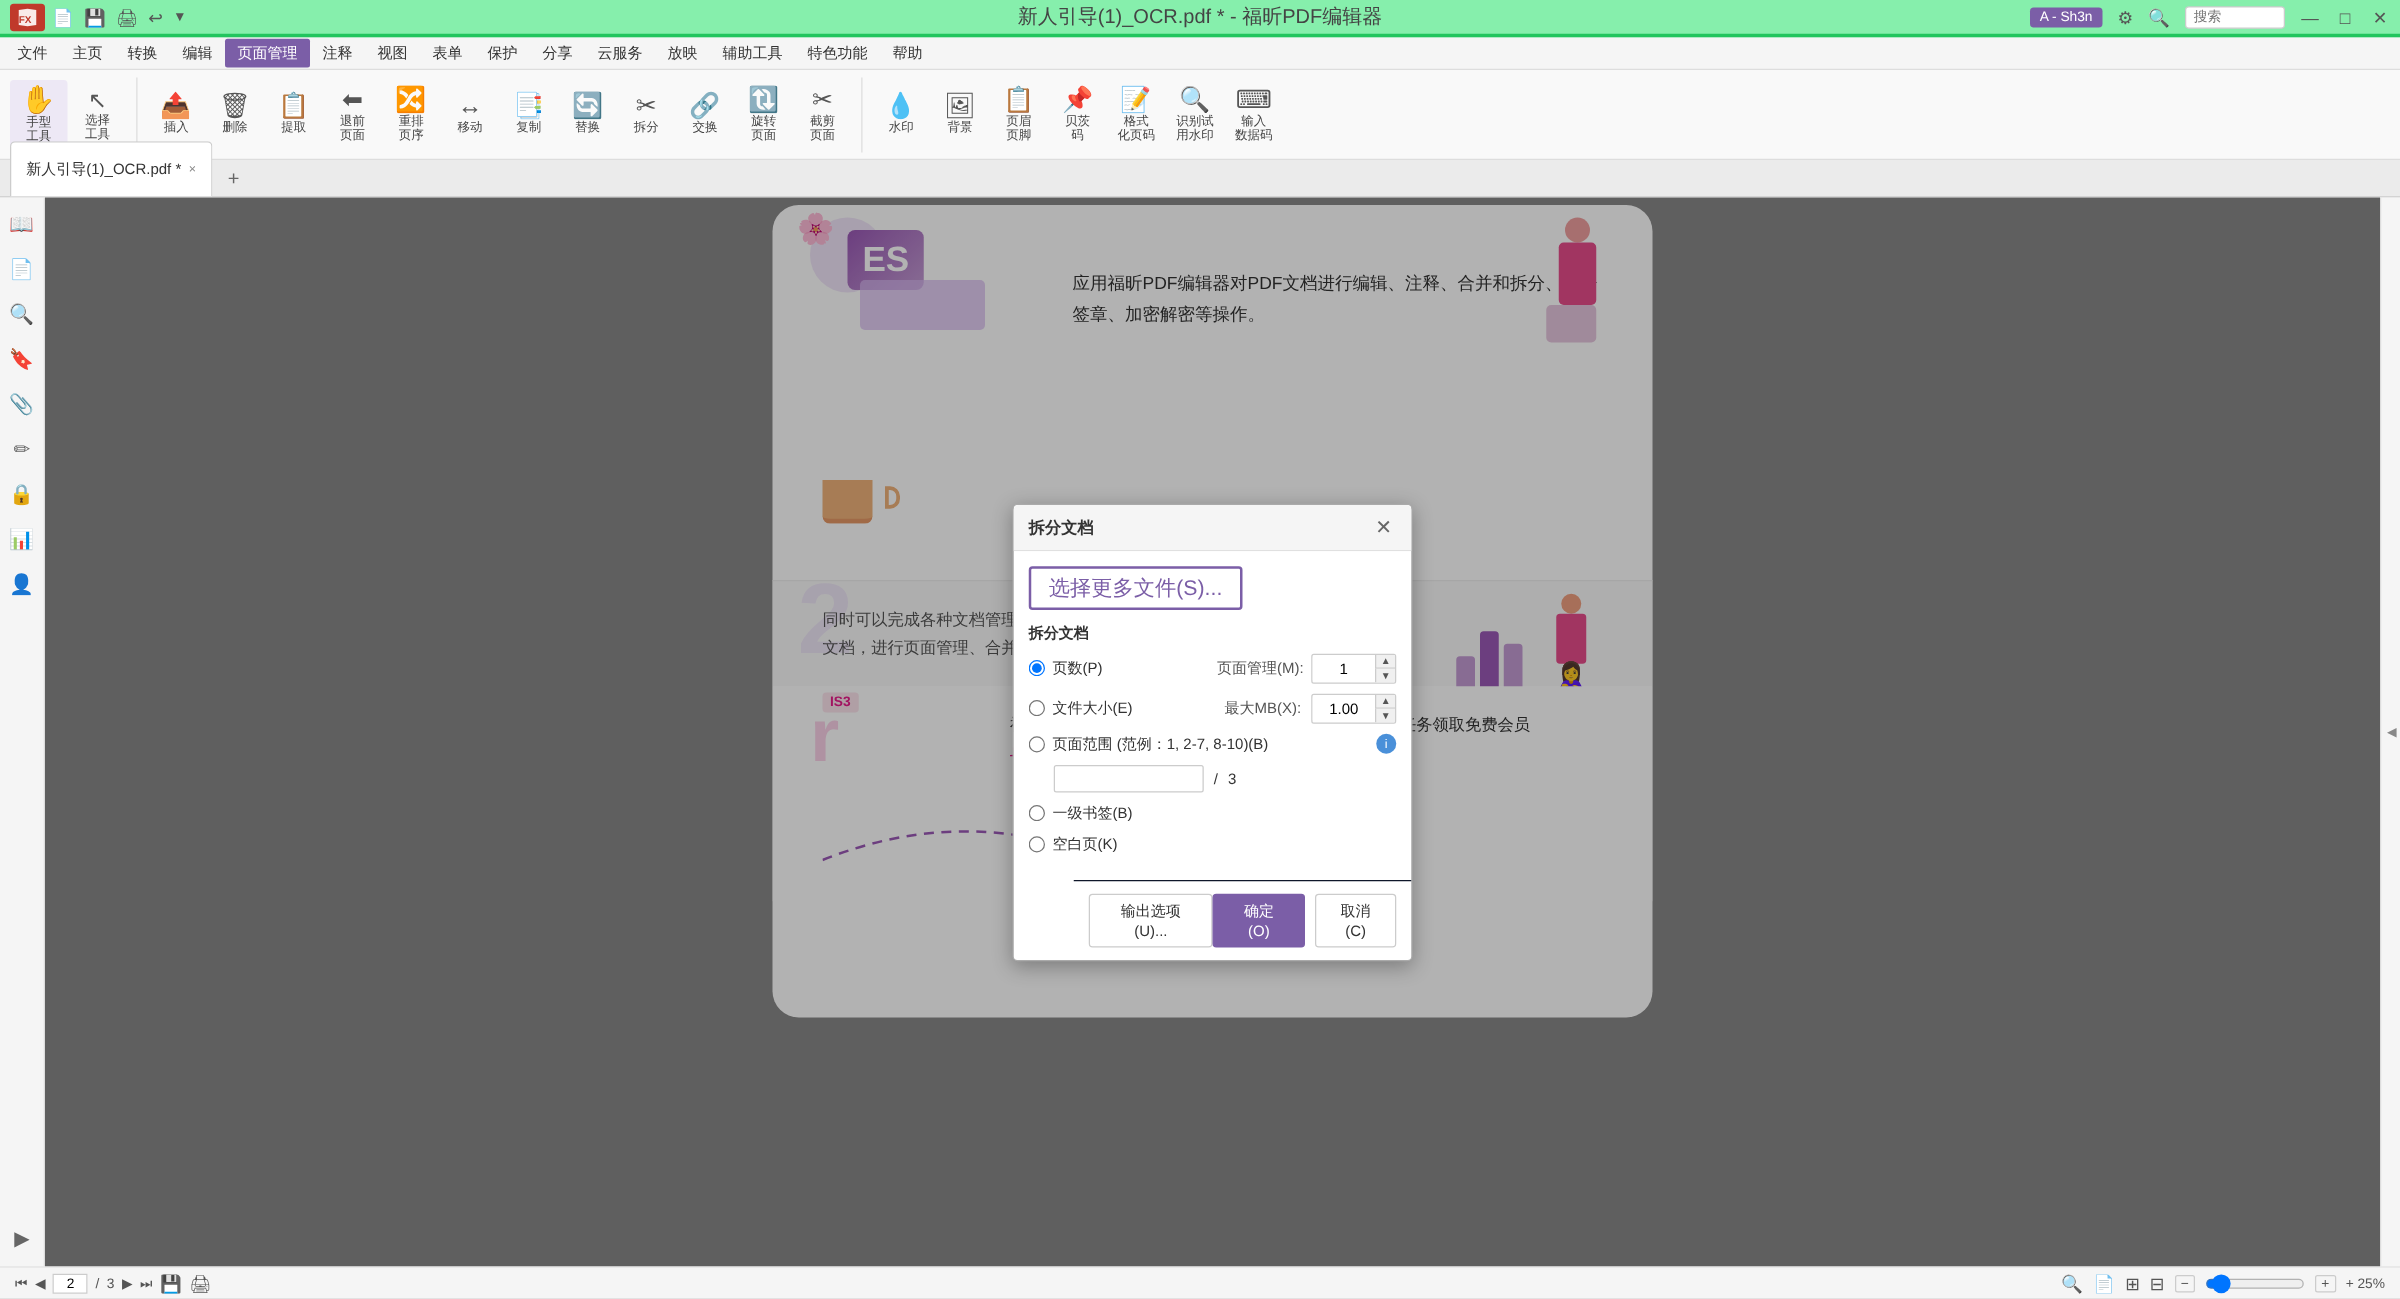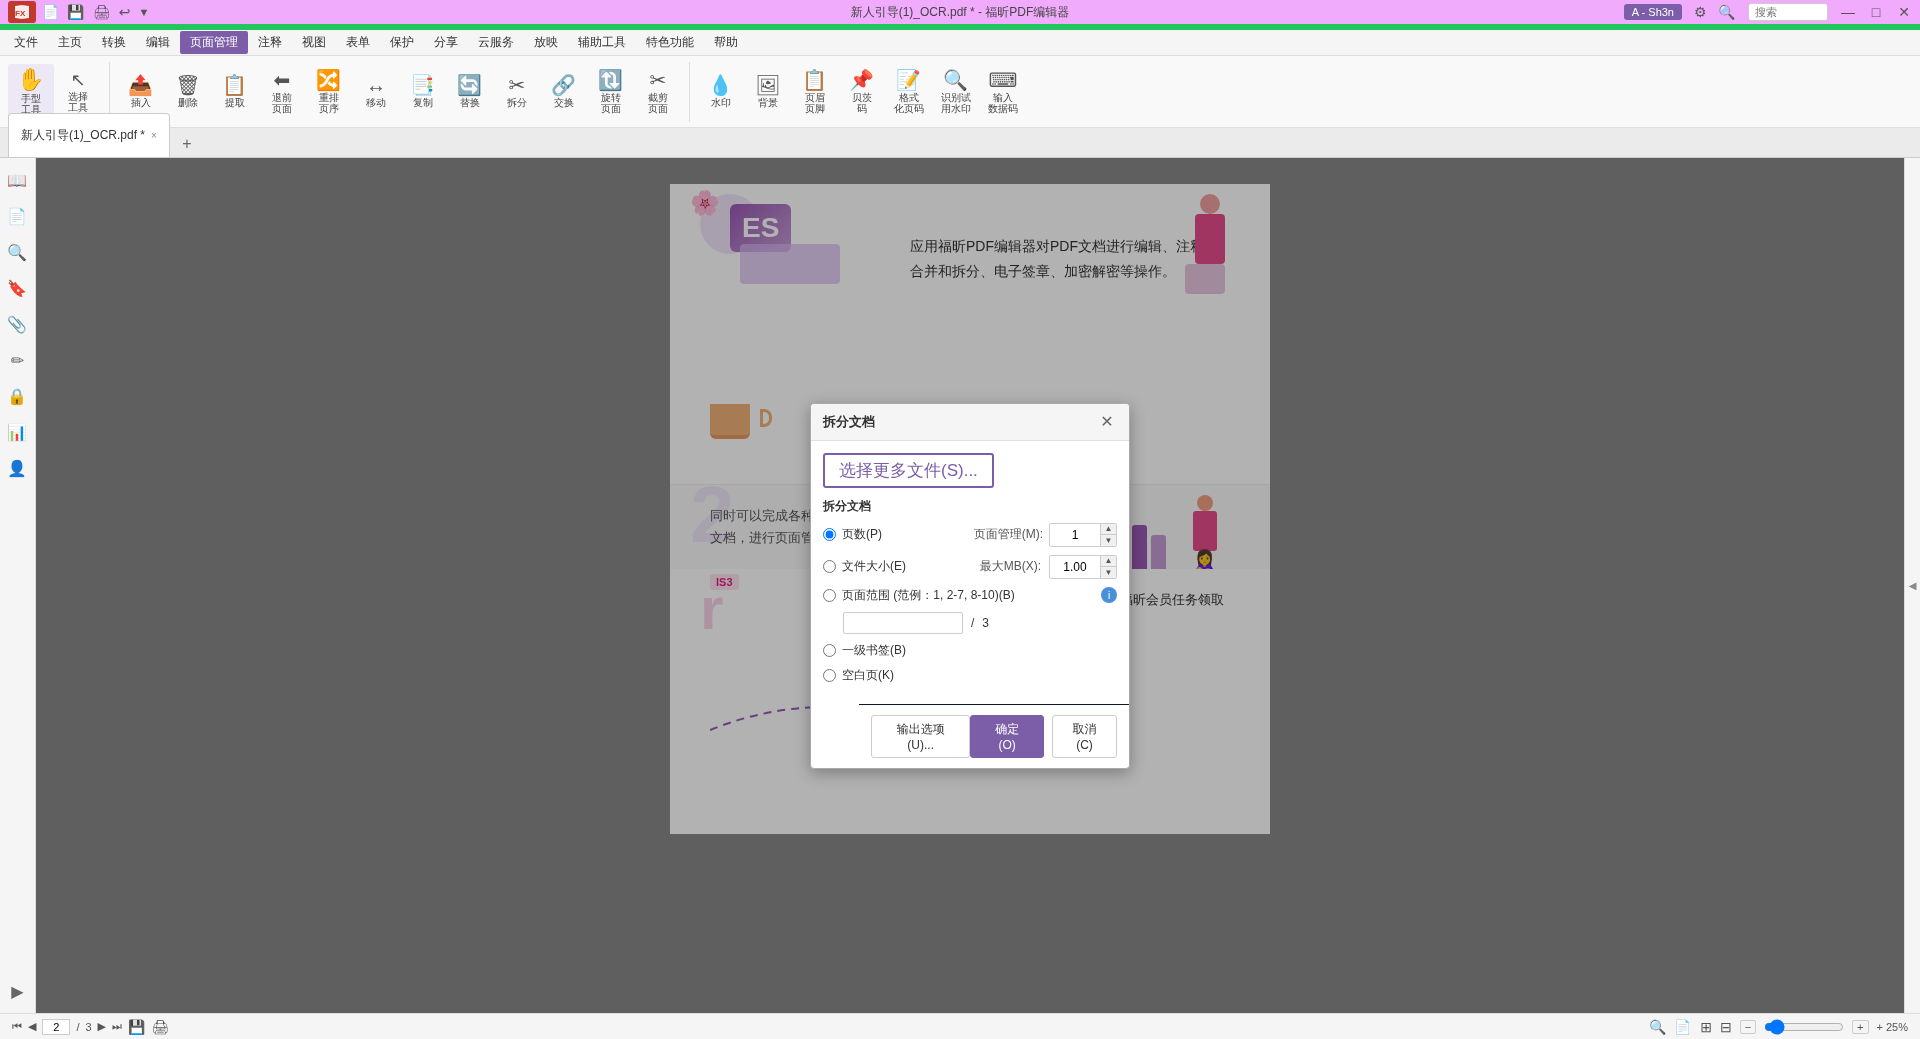--- a/index.html
+++ b/index.html
@@ -1,36 +1,36 @@
 <!DOCTYPE html>
 <html><head>
   <meta charset="utf-8">
   <style>
     * { box-sizing: border-box; margin: 0; padding: 0; }
     body { font-family: 'Microsoft YaHei', 'SimHei', sans-serif; font-size: 12px; background: #f0f0f0; width: 1920px; height: 1039px; overflow: hidden; }
 
     
     #titlebar {
       height: 30px;
-      background: #f0abfc;
+      background: #86efac;
       display: flex;
       align-items: center;
       justify-content: space-between;
-      border-bottom: 6px solid #22c55e;
+      border-bottom: 3px solid #22c55e;
       padding: 0 8px;
     }
     #titlebar-left { display: flex; align-items: center; gap: 4px; }
     #titlebar-logo {
       width: 28px; height: 22px;
       background: #c0392b;
       border-radius: 3px;
       display: flex; align-items: center; justify-content: center;
       color: white; font-size: 10px; font-weight: bold;
     }
-    #titlebar-title { font-size: 12px; color: #444; flex: 1; text-align: center; position: absolute; left: 0; right: 0; pointer-events: none; }
+    #titlebar-title { font-size: 16px; color: #444; flex: 1; text-align: center; position: absolute; left: 0; right: 0; pointer-events: none; }
     #titlebar-controls { display: flex; align-items: center; gap: 12px; }
     .win-btn { width: 16px; height: 16px; display: flex; align-items: center; justify-content: center; cursor: pointer; font-size: 14px; color: #555; }
 
     
     #menubar {
       height: 26px;
       background: #f5f5f5;
       display: flex;
       align-items: center;
       border-bottom: 1px solid #ddd;
@@ -138,26 +138,27 @@
     #viewer {
       flex: 1;
       background: #888;
       overflow: hidden;
       position: relative;
       display: flex;
       flex-direction: column;
       align-items: center;
     }
     #pdf-page {
-      width: 600px;
+      width: 704px;
       background: white;
-      margin: 26px auto;
+      margin: 6px auto;
       position: relative;
       min-height: 650px;
       overflow: hidden;
+      border-radius: 21px;
     }
 
     
     #sidebar-right {
       width: 16px;
       background: #f5f5f5;
       border-left: 1px solid #ddd;
       display: flex;
       flex-direction: column;
       align-items: center;

